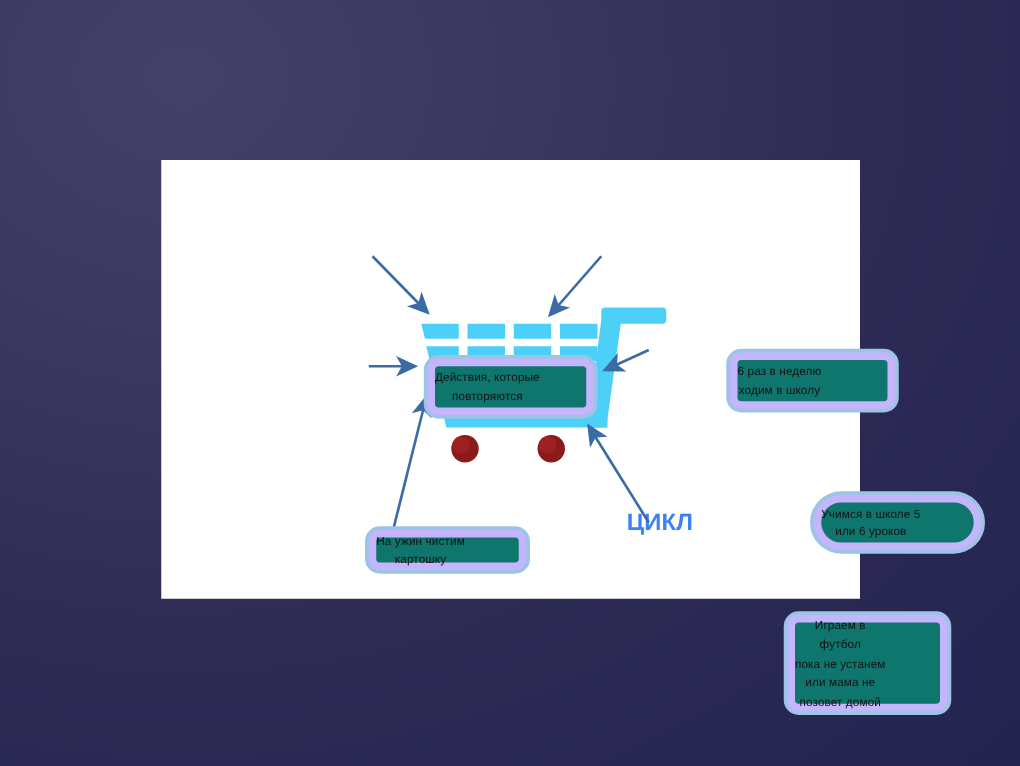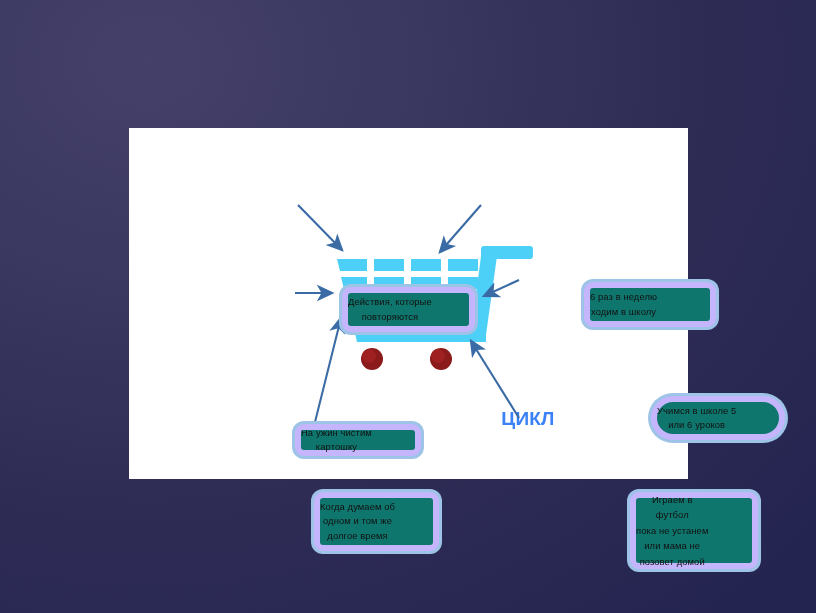--- a/index.html
+++ b/index.html
@@ -154,25 +154,20 @@
     <div class="box" id="box-potato">
       <span>На ужин чистим
 картошку</span>
     </div>
 
     <div class="box" id="box-lessons">
       <span>Учимся в школе  5
 или 6 уроков</span>
     </div>
 
-    <div class="box" id="box-thinking">
-      <span>Когда думаем об
-одном и том же
-долгое время</span>
-    </div>
 
     <div class="box" id="box-football">
       <span><span class="sp-underline">Играем в</span><span> футбол
 пока не устанем
 или мама не
 позовет домой</span></span>
     </div>
 
   </div>
 </div>

